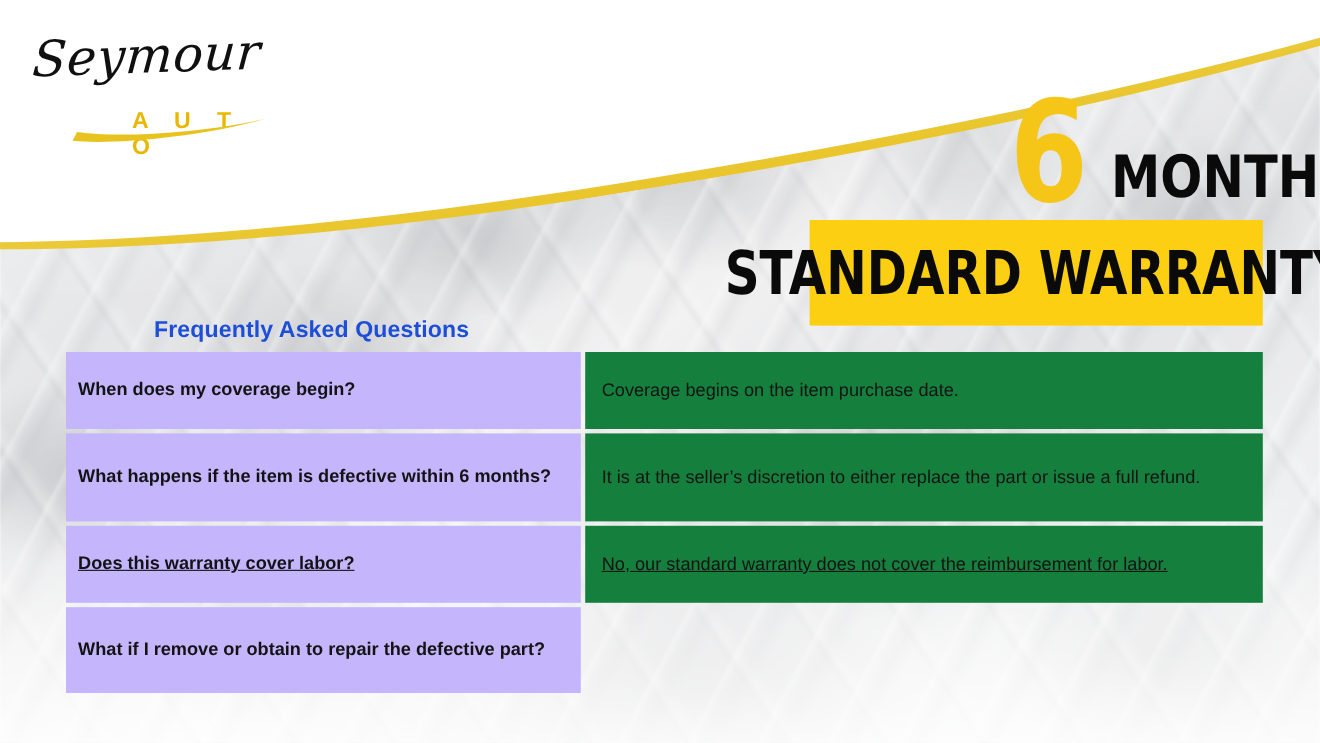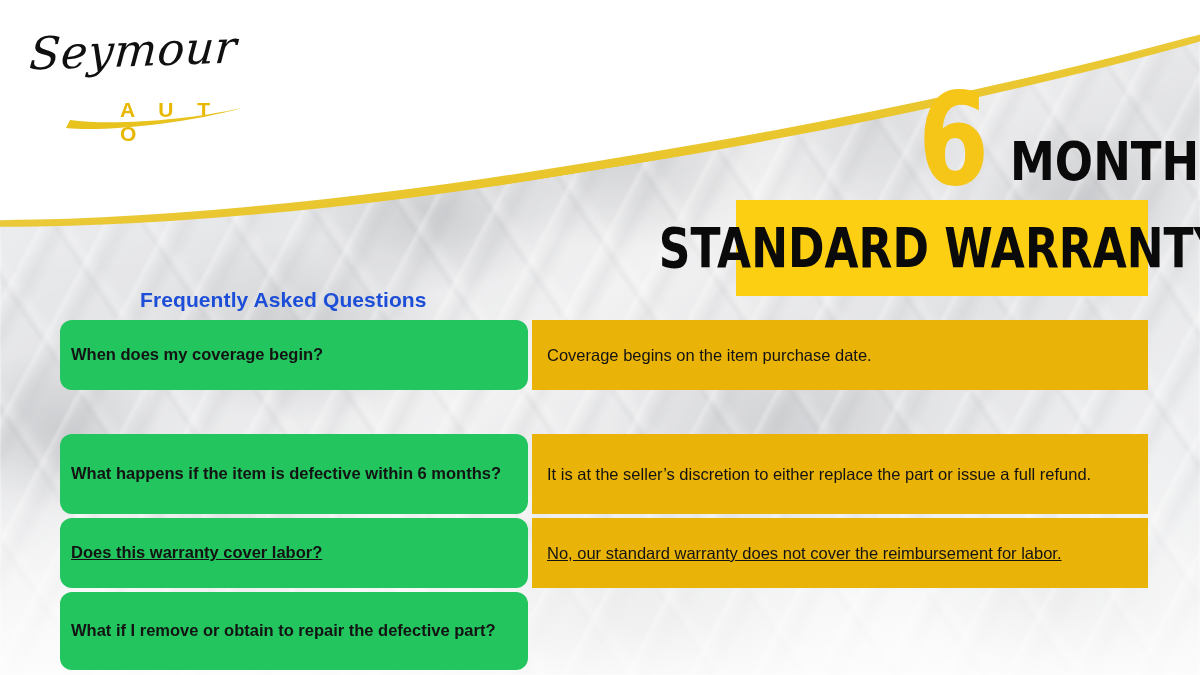--- a/index.html
+++ b/index.html
@@ -233,48 +233,47 @@
     gap: 4px;
   }
   .faq-row {
     display: flex;
     gap: 4px;
     align-items: stretch;
   }
   .faq-q {
     width: 468px;
     flex: 0 0 468px;
-    background: #22c55e;
+    background: #c4b5fd;
     padding: 14px 12px 14px 11px;
     box-sizing: border-box;
     display: flex;
     align-items: center;
     font-family: "Liberation Sans", sans-serif;
     font-size: 16.5px;
     font-weight: 700;
     color: #131313;
     line-height: 1.30;
-    border-radius: 12px;
   }
   .faq-a {
     flex: 1 1 auto;
-    background: #eab308;
+    background: #15803d;
     padding: 14px 14px 14px 15px;
     box-sizing: border-box;
     display: flex;
     align-items: center;
     font-family: "Liberation Sans", sans-serif;
     font-size: 16.5px;
     font-weight: 400;
     color: #131313;
     line-height: 1.34;
     text-align: justify;
   }
   .faq-row.r1 .faq-q, .faq-row.r1 .faq-a { min-height: 70px; }
-  .faq-row.r2 .faq-q, .faq-row.r2 .faq-a { min-height: 80px; margin-top: 40px; }
+  .faq-row.r2 .faq-q, .faq-row.r2 .faq-a { min-height: 80px; }
   .faq-row.r3 .faq-q, .faq-row.r3 .faq-a { min-height: 70px; text-decoration: underline; }
   .faq-row.r4 .faq-q, .faq-row.r4 .faq-a { min-height: 78px; }
 </style>
 </head>
 <body>
 
 <div id="slide">
 
   <div class="bg-photo">
     <div class="shade"></div>

